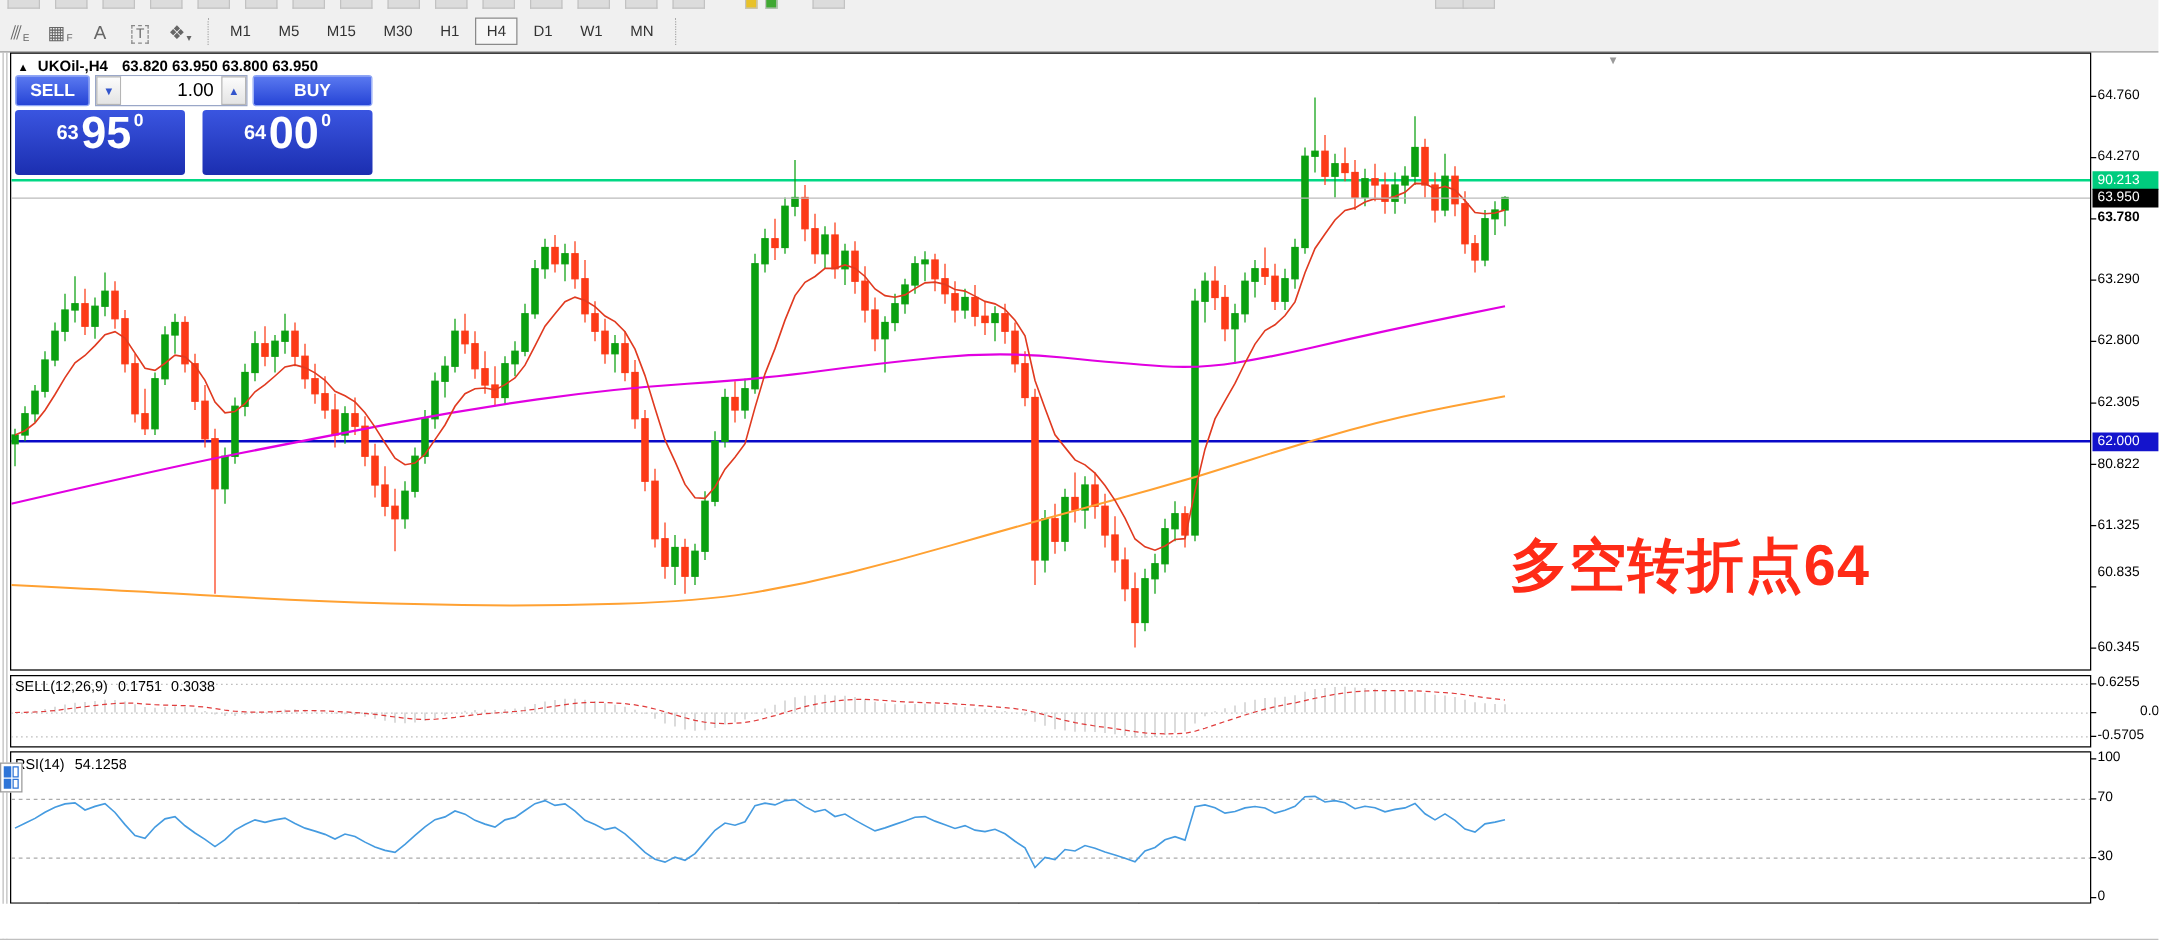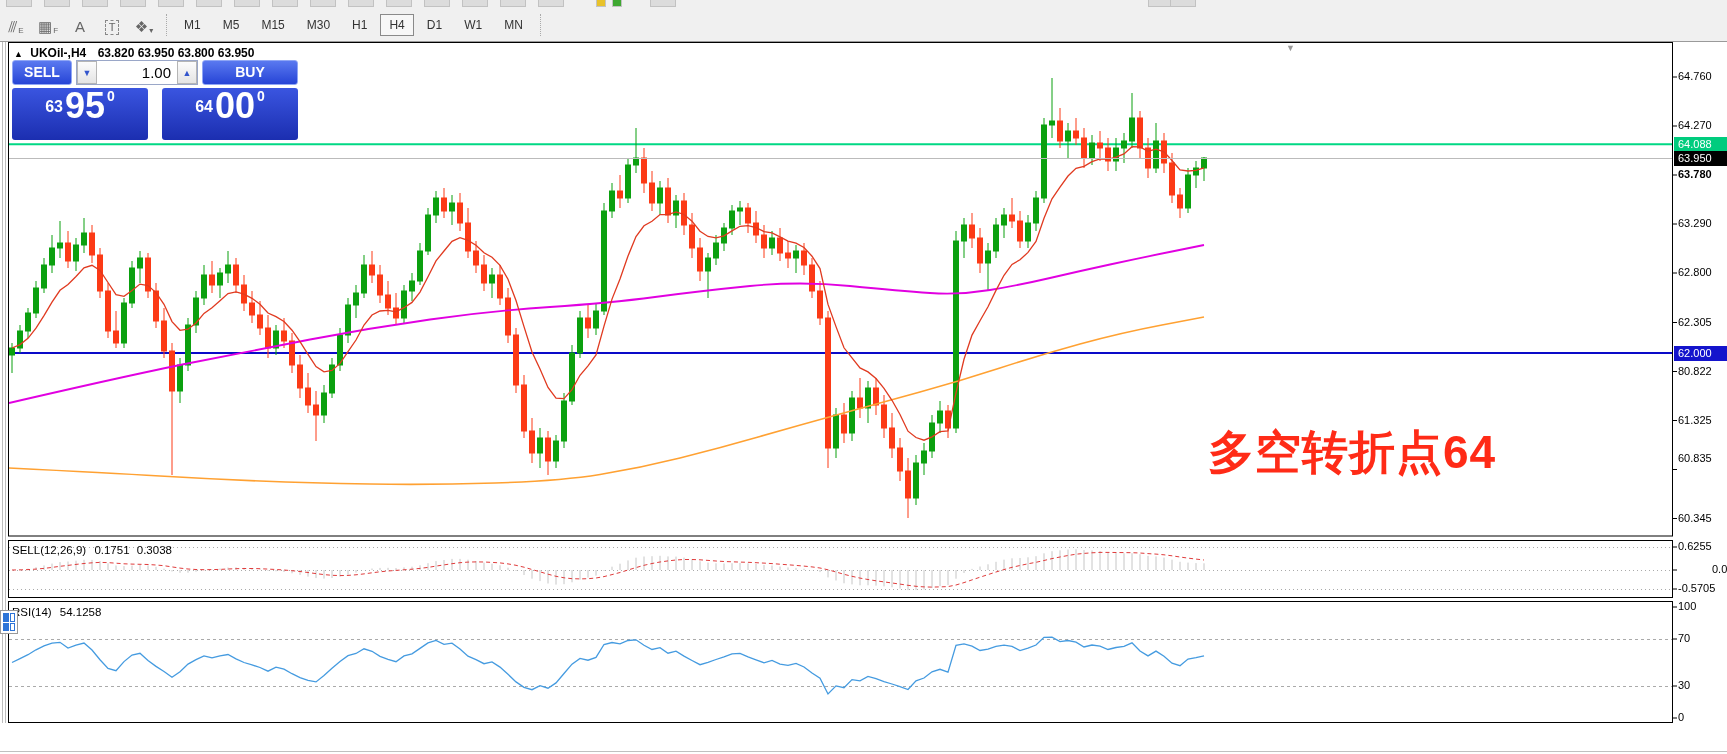--- a/index.html
+++ b/index.html
@@ -697,21 +697,21 @@
         <div class="plabel" style="top: 70px;">64.760</div>
         <div class="plabel" style="top: 119px;">64.270</div>
         <div class="plabel" style="top: 168px; font-weight: bold;">63.780</div>
         <div class="plabel" style="top: 217px;">63.290</div>
         <div class="plabel" style="top: 266px;">62.800</div>
         <div class="plabel" style="top: 315.5px;">62.305</div>
         <div class="plabel" style="top: 364.5px;">80.822</div>
         <div class="plabel" style="top: 413.5px;">61.325</div>
         <div class="plabel" style="top: 452px;">60.835</div>
         <div class="plabel" style="top: 511.5px;">60.345</div>
-        <div class="pbadge" style="top: 136.7px; background: rgb(0, 204, 126);">64.088</div>
+        <div class="pbadge" style="top: 136.7px; background: rgb(0, 204, 126);">90.213</div>
         <div class="pbadge" style="top: 150.5px; background: rgb(0, 0, 0);">63.950</div>
         <div class="pbadge" style="top: 345.5px; background: rgb(20, 20, 204);">62.000</div>
         <div class="plabel" style="top: 540px;">0.6255</div>
         <div class="plabel" style="top: 563px; padding-left: 34px;">0.00</div>
         <div class="plabel" style="top: 582px;">-0.5705</div>
         <div class="plabel" style="top: 600px;">100</div>
         <div class="plabel" style="top: 632px;">70</div>
         <div class="plabel" style="top: 679px;">30</div>
         <div class="plabel" style="top: 711px;">0</div>
       </div>

